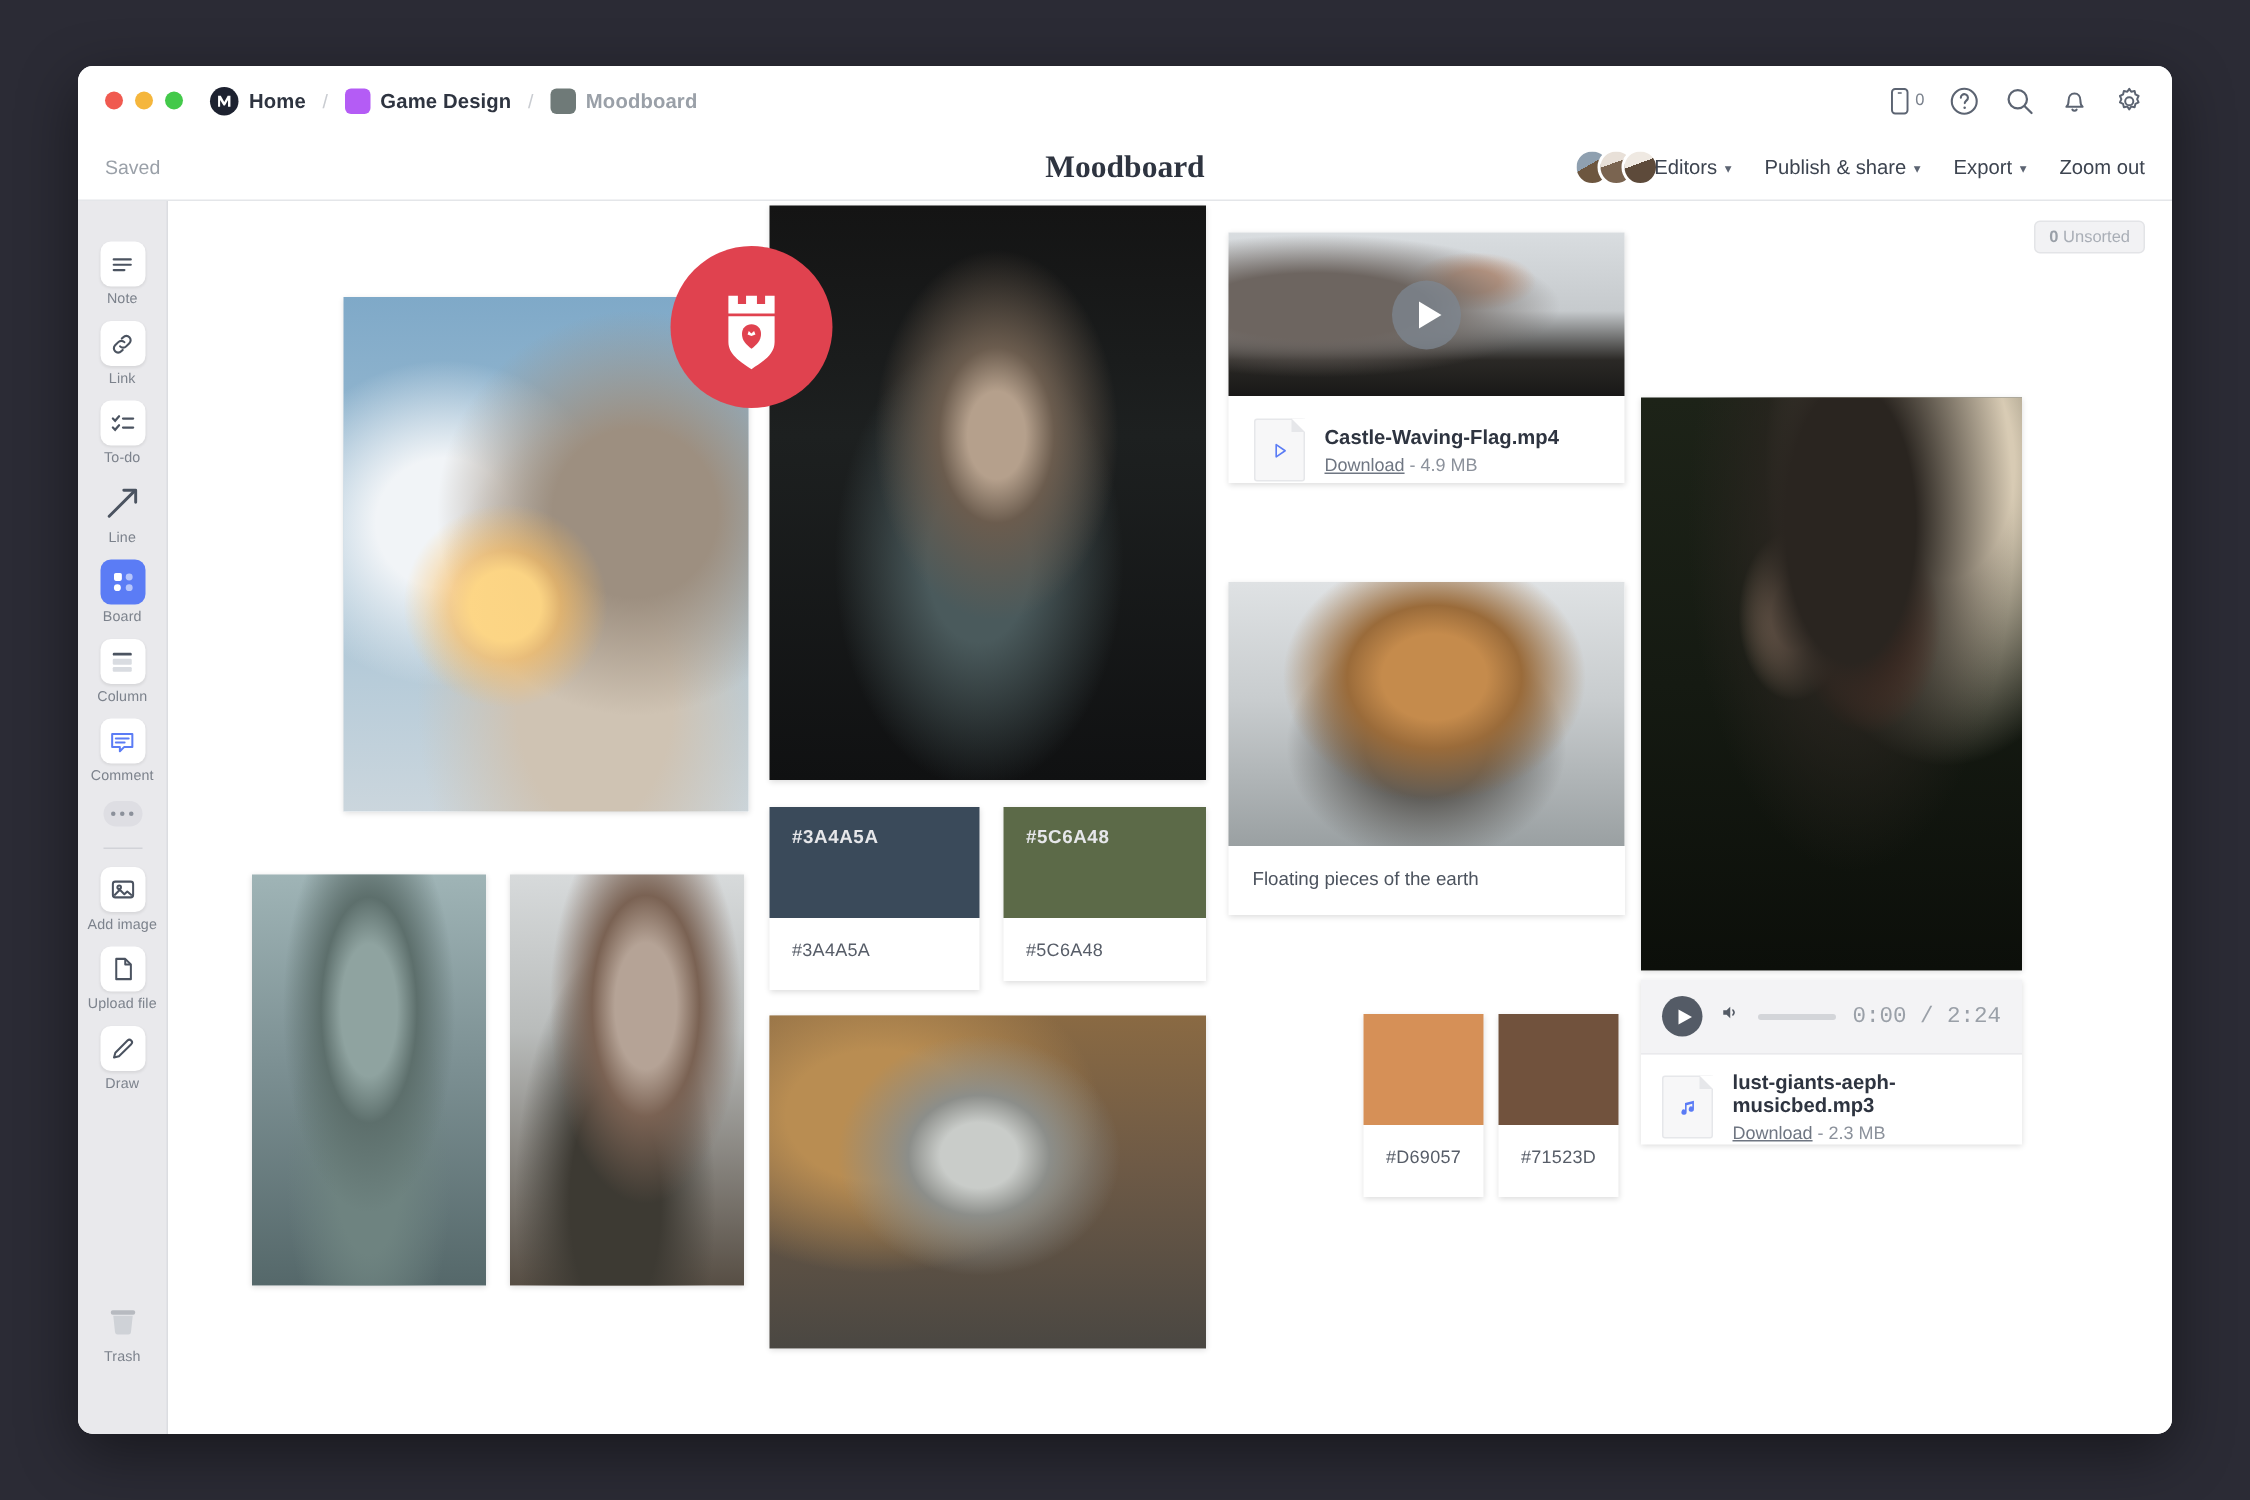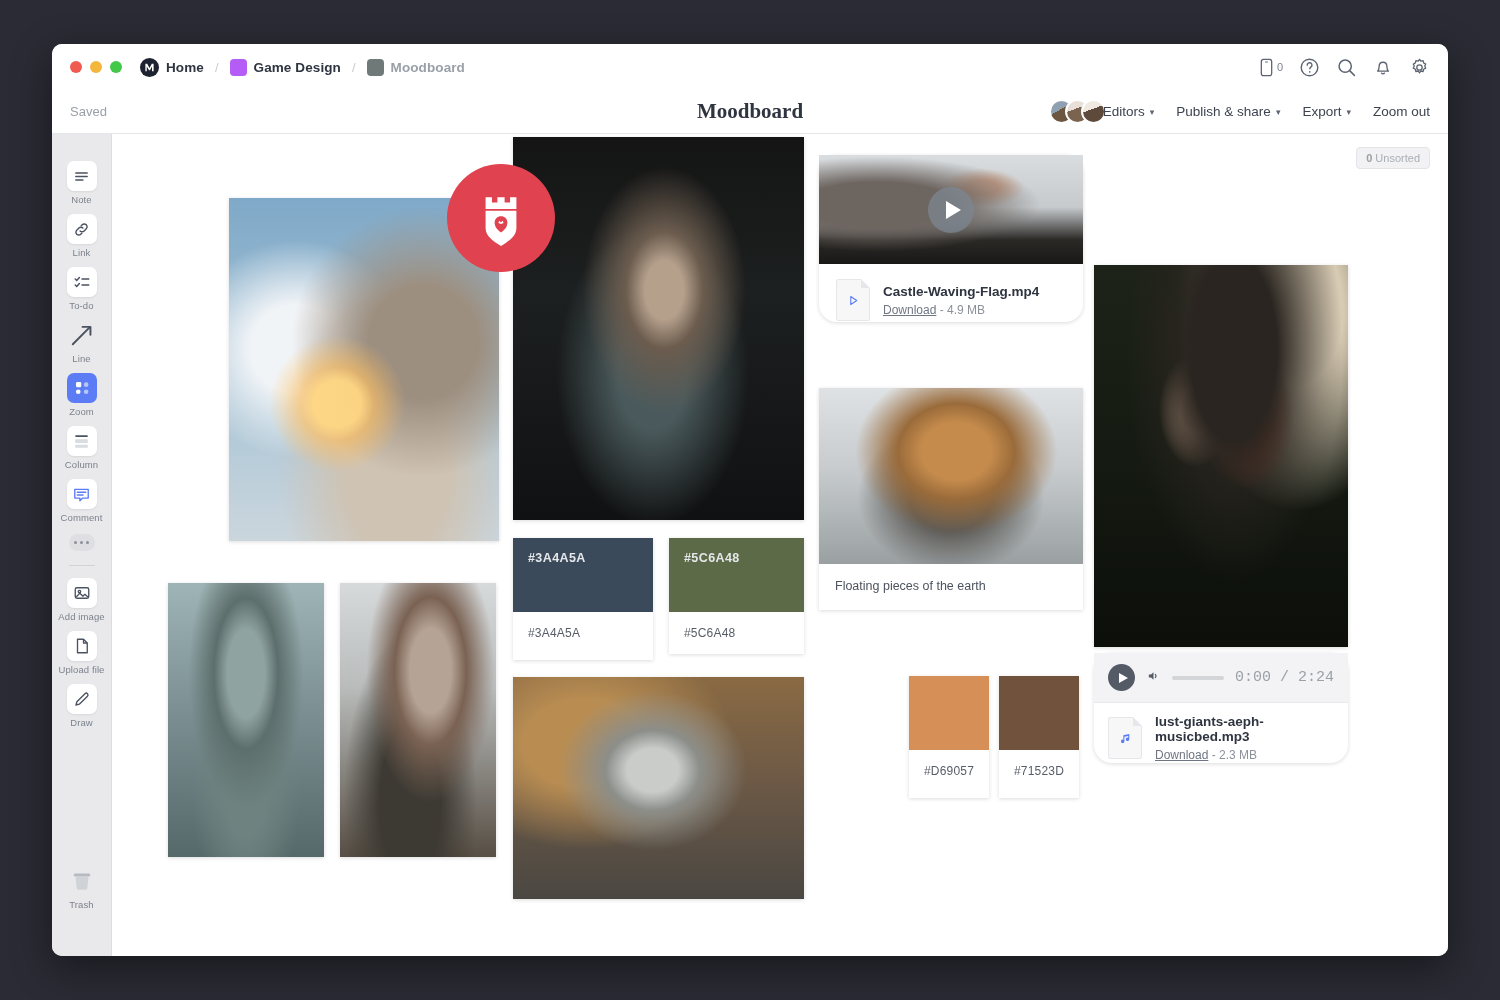--- a/index.html
+++ b/index.html
@@ -177,21 +177,21 @@
   .drag-badge {
     position: absolute;
     width: 108px; height: 108px;
     border-radius: 50%;
     background: #e0424f;
     display: flex; align-items: center; justify-content: center;
     z-index: 40;
   }
 
   
-  .file-card { background: #fff; border-radius: 18px; }
+  .file-card { background: #fff; }
   .file-row { display: flex; align-items: center; gap: 13px; padding: 15px 17px; }
   .file-ico {
     width: 34px; height: 42px;
     background: #f7f7f8;
     border: 1px solid #e6e7ea;
     border-radius: 2px;
     position: relative;
     display: flex; align-items: center; justify-content: center;
     flex: 0 0 34px;
   }
@@ -458,21 +458,21 @@
 
       <div class="tool active">
         <span class="tool-ico">
           <svg width="18" height="18" viewBox="0 0 24 24">
             <rect x="4" y="4" width="7" height="7" rx="1.6" fill="#fff"></rect>
             <circle cx="17.5" cy="7.5" r="3.1" fill="#b6c5fb"></circle>
             <circle cx="7" cy="17" r="3.1" fill="#fff"></circle>
             <circle cx="17.5" cy="17" r="3.1" fill="#b6c5fb"></circle>
           </svg>
         </span>
-        <span class="tool-lbl">Zoom</span>
+        <span class="tool-lbl">Board</span>
       </div>
 
       <div class="tool">
         <span class="tool-ico">
           <svg width="19" height="19" viewBox="0 0 24 24">
             <rect x="4" y="4" width="16" height="2.4" rx="1" fill="#4b5360"></rect>
             <rect x="4" y="9" width="16" height="5" rx="1" fill="#d9dce1"></rect>
             <rect x="4" y="16" width="16" height="4" rx="1" fill="#d9dce1"></rect>
           </svg>
         </span>

